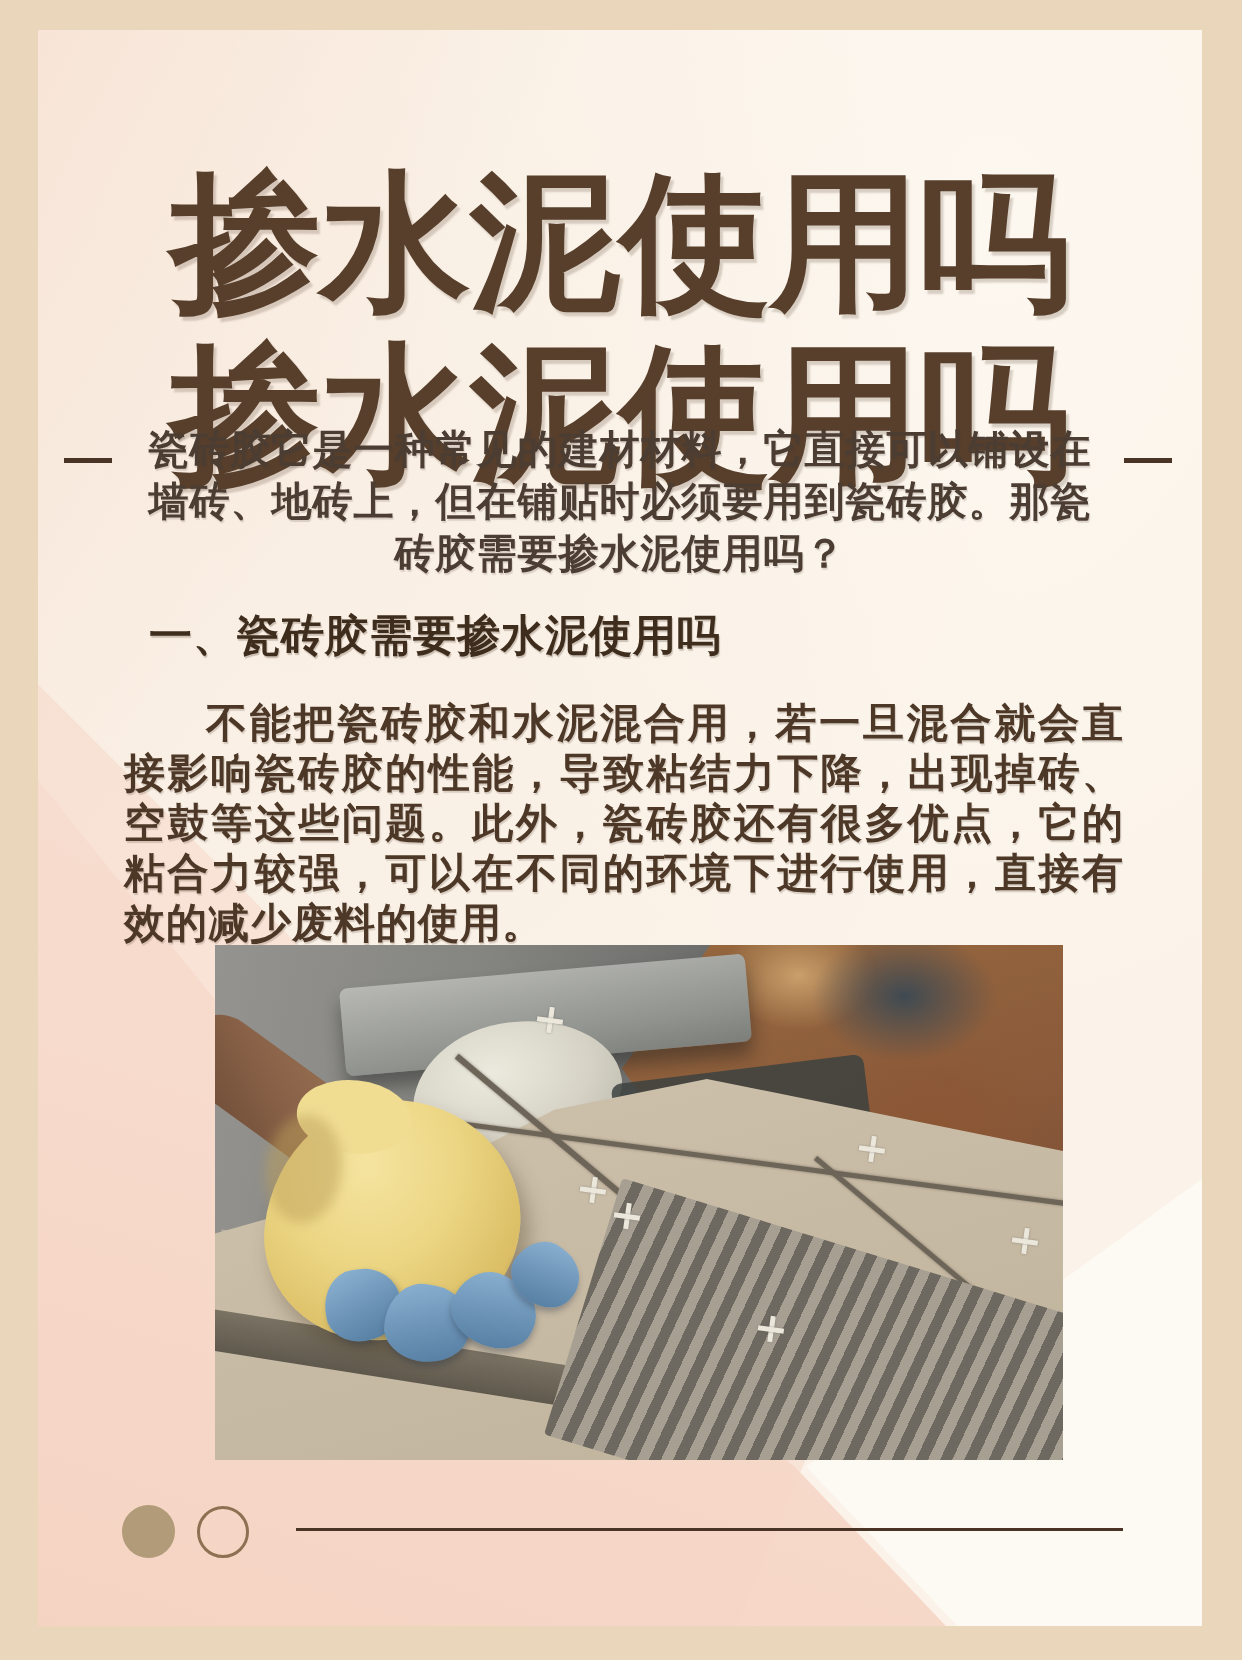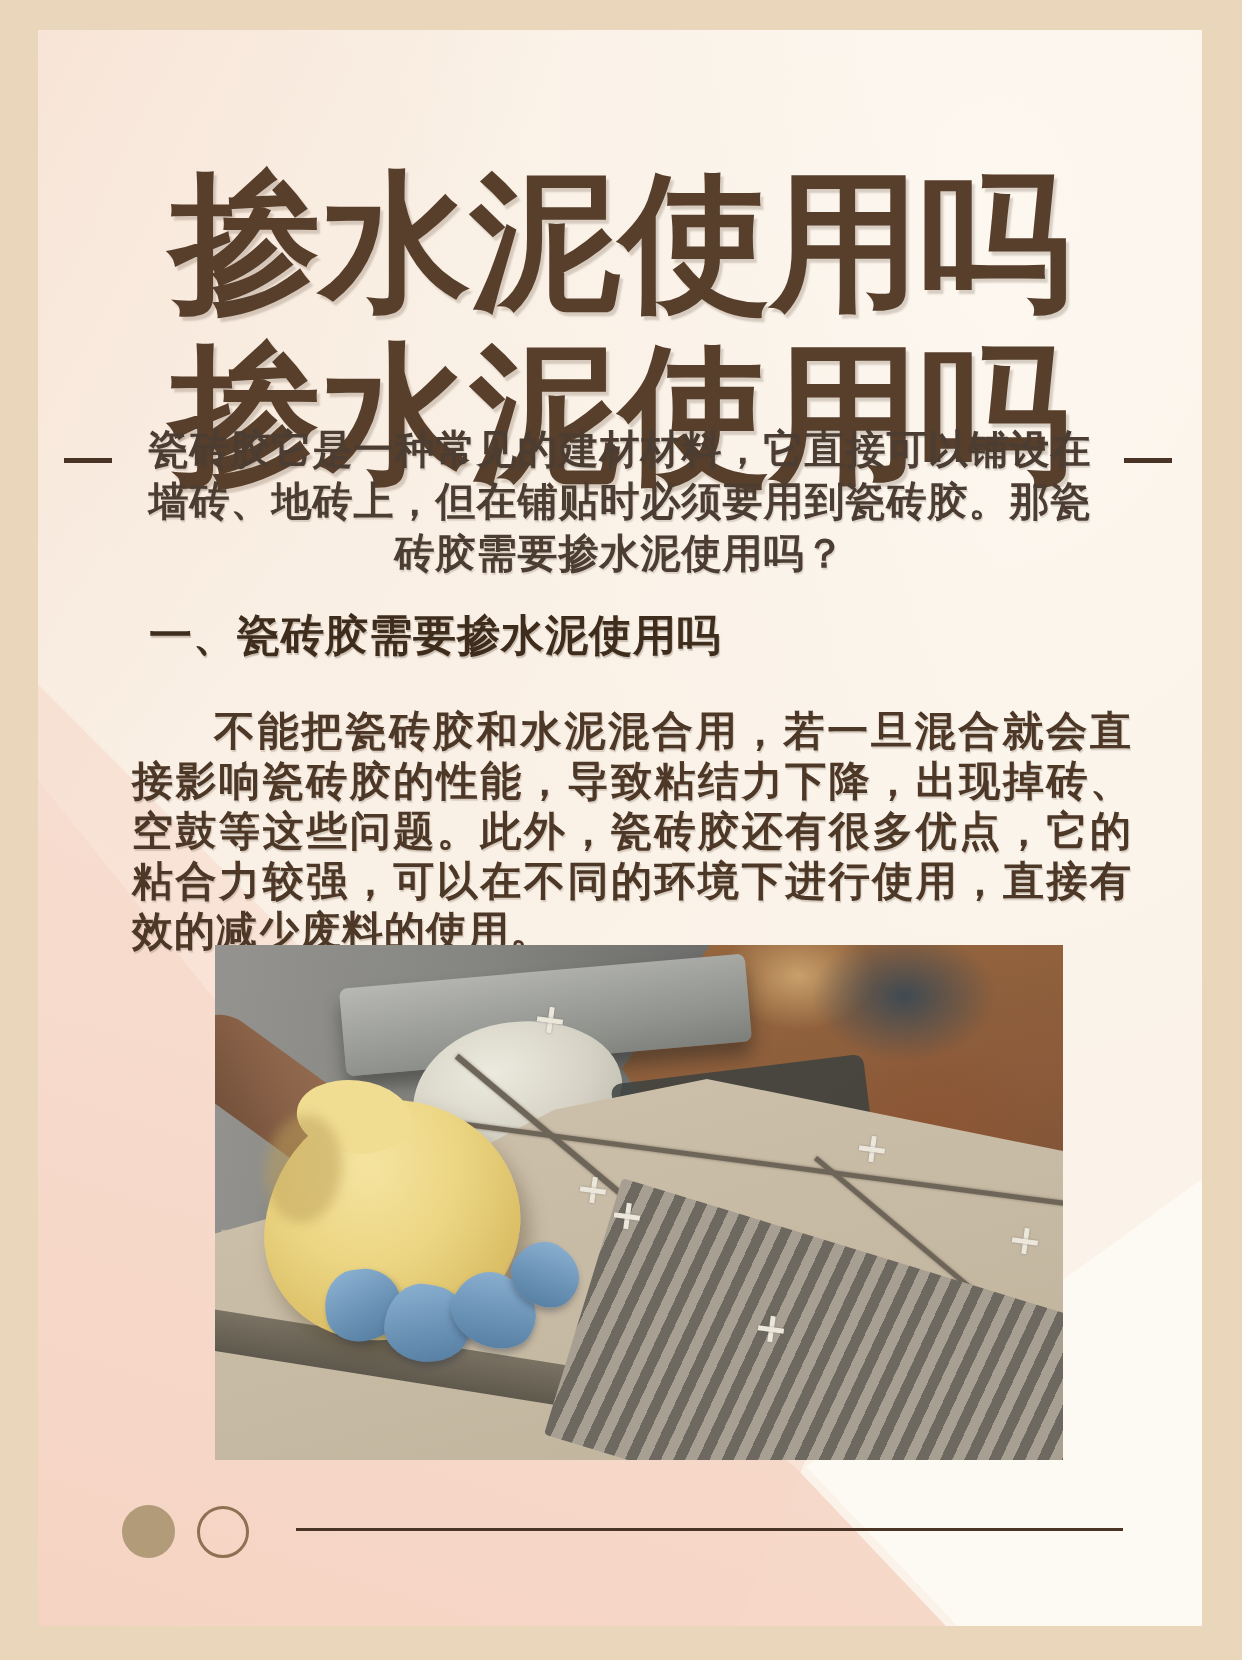--- a/index.html
+++ b/index.html
@@ -25,21 +25,21 @@
   .intro{position:absolute;left:100px;top:393px;width:964px;text-align:center;margin:0;
          font-size:40px;line-height:52px;font-weight:600;color:#4c3d33;letter-spacing:1px;
          text-shadow:1px 2px 1px rgba(76,61,51,.18);}
   .dash{position:absolute;width:48px;height:5px;background:#4a3425;top:428px;}
   .dash-left{left:26px;}
   .dash-right{right:30px;}
   
   .section-heading{position:absolute;left:98px;top:564px;margin:13px;
          font-family:"Liberation Serif","DejaVu Serif",serif;font-size:43px;font-weight:700;
          color:#3e2d1c;letter-spacing:1px;text-shadow:1px 2px 1px rgba(62,45,28,.25);}
-  .body-text{position:absolute;left:86px;top:668px;width:1000px;margin:8px;
+  .body-text{position:absolute;left:86px;top:668px;width:1000px;margin:0;
          font-family:"Liberation Serif","DejaVu Serif",serif;font-size:41px;line-height:50px;
          font-weight:700;color:#4d3827;text-align:justify;text-indent:2em;letter-spacing:1px;
          text-shadow:1px 2px 1px rgba(77,56,39,.2);}
   
   .photo{position:absolute;left:177px;top:915px;width:848px;height:515px;background:#b3ab9e;overflow:hidden;}
   .p{position:absolute;}
   .p-wall-gray{left:0;top:0;width:62%;height:70%;
      background:linear-gradient(100deg,#94938f 0%,#858581 45%,#6f706d 80%,#606264 100%);}
   .p-wall-rust{right:0;top:0;width:52%;height:100%;
      background:

